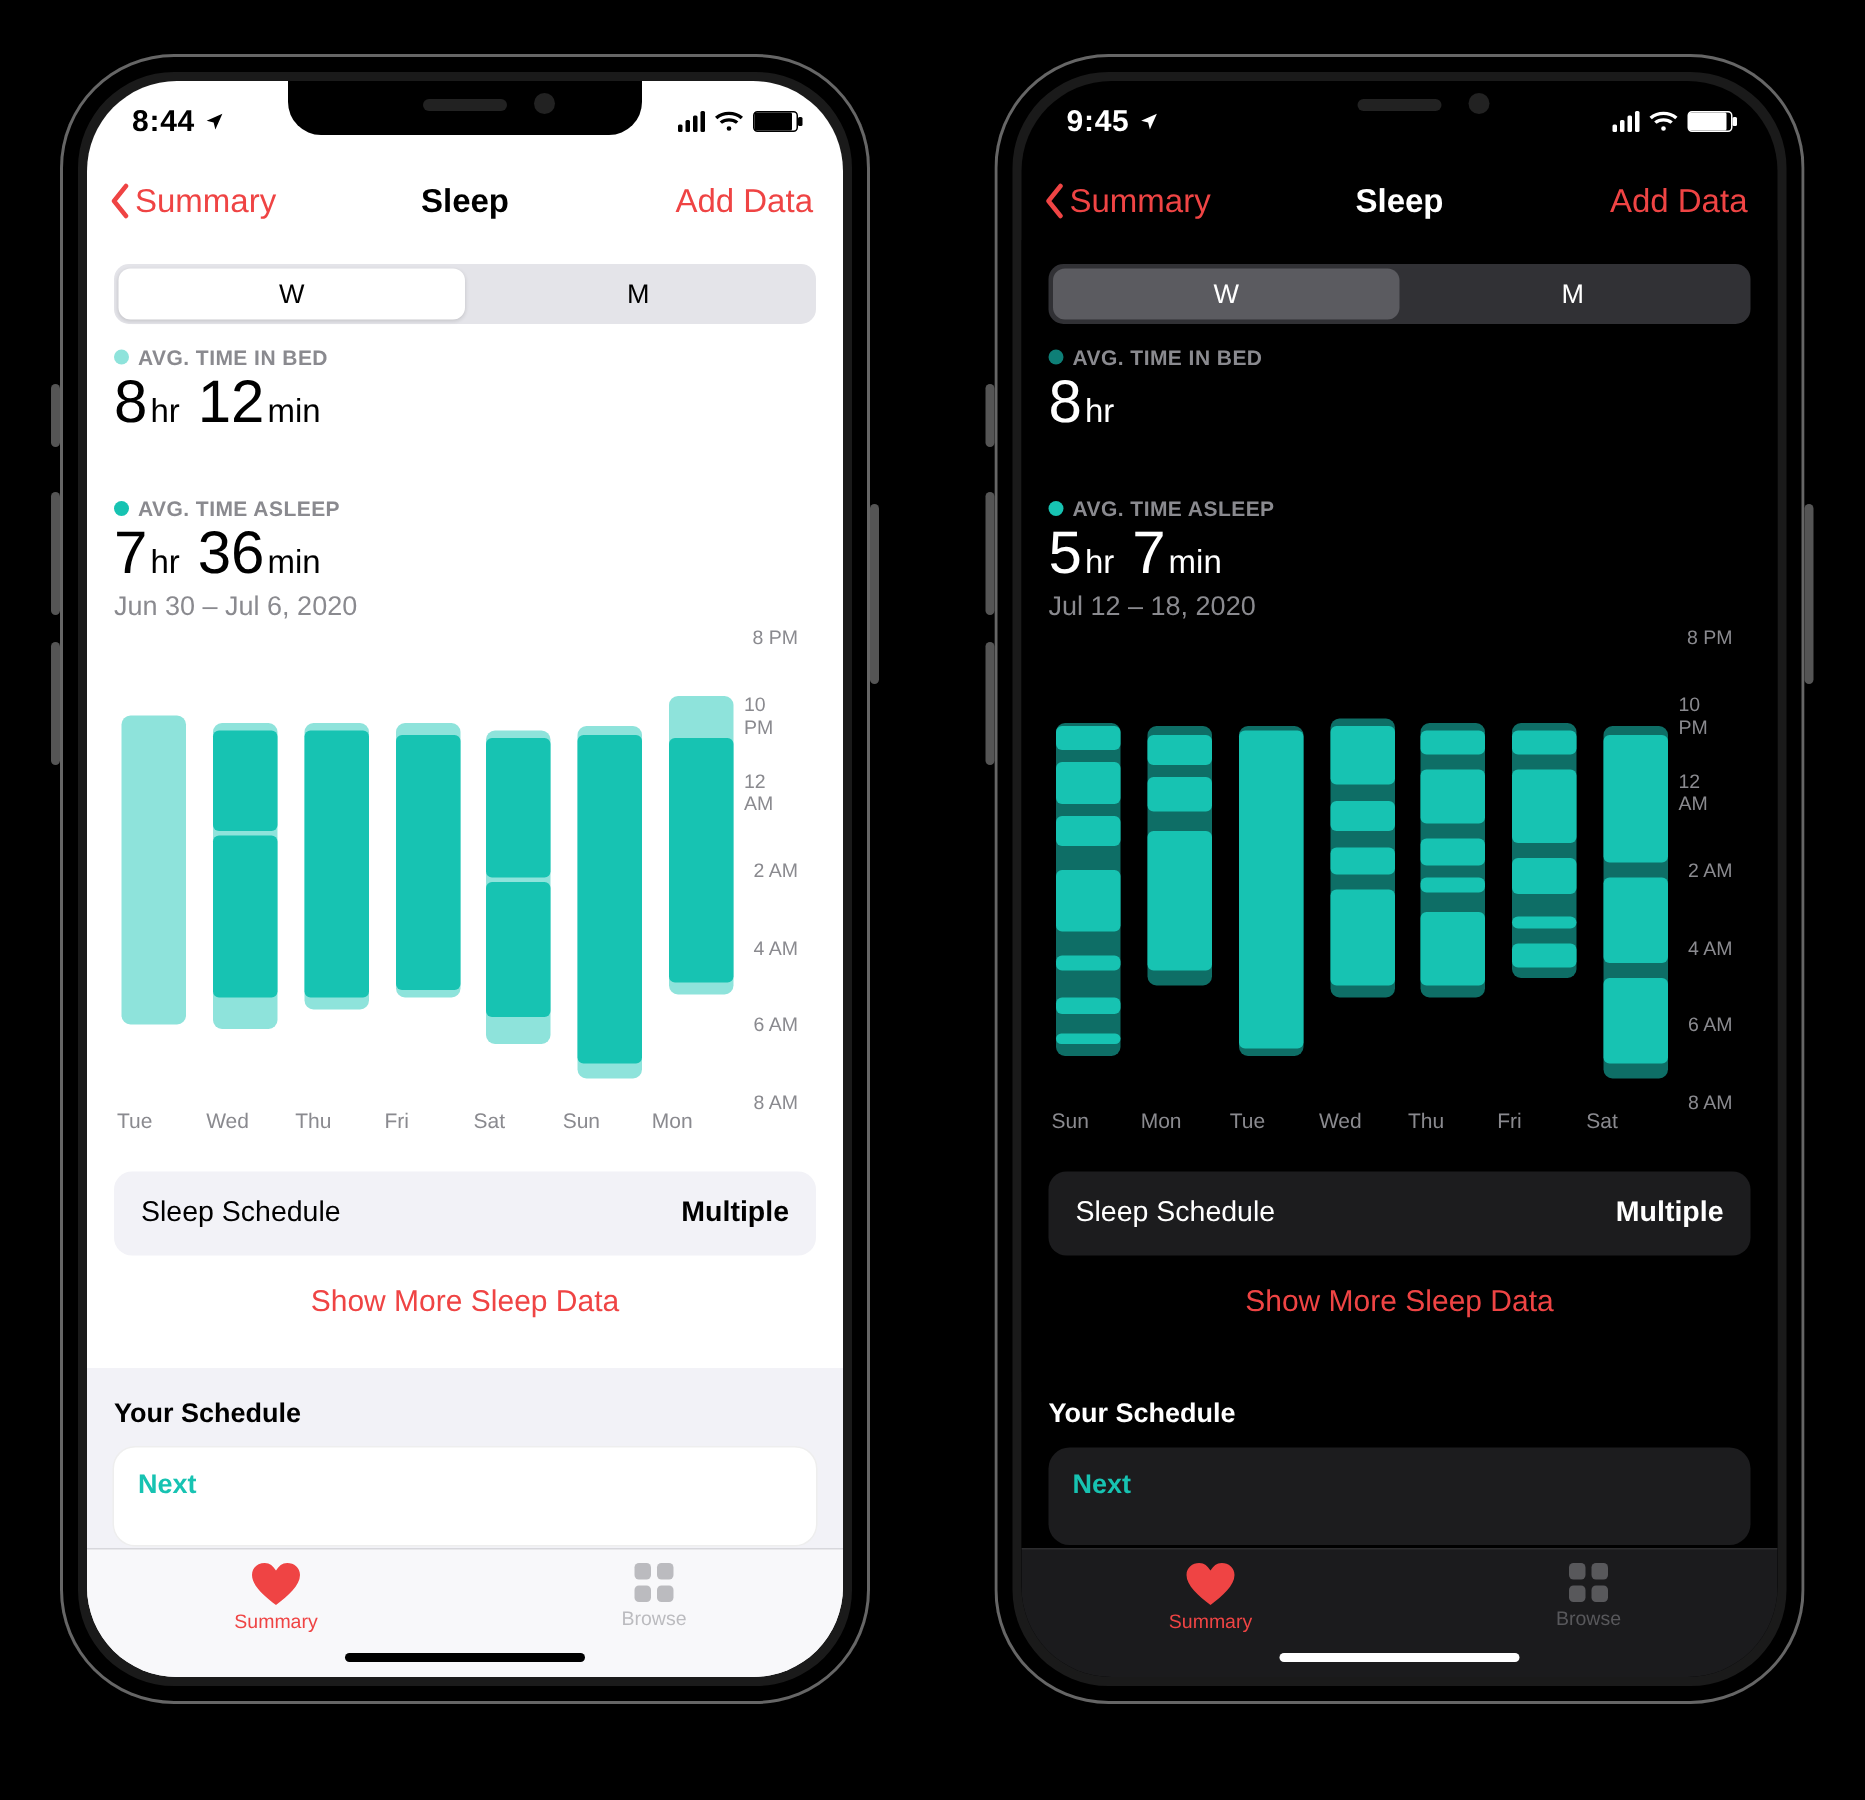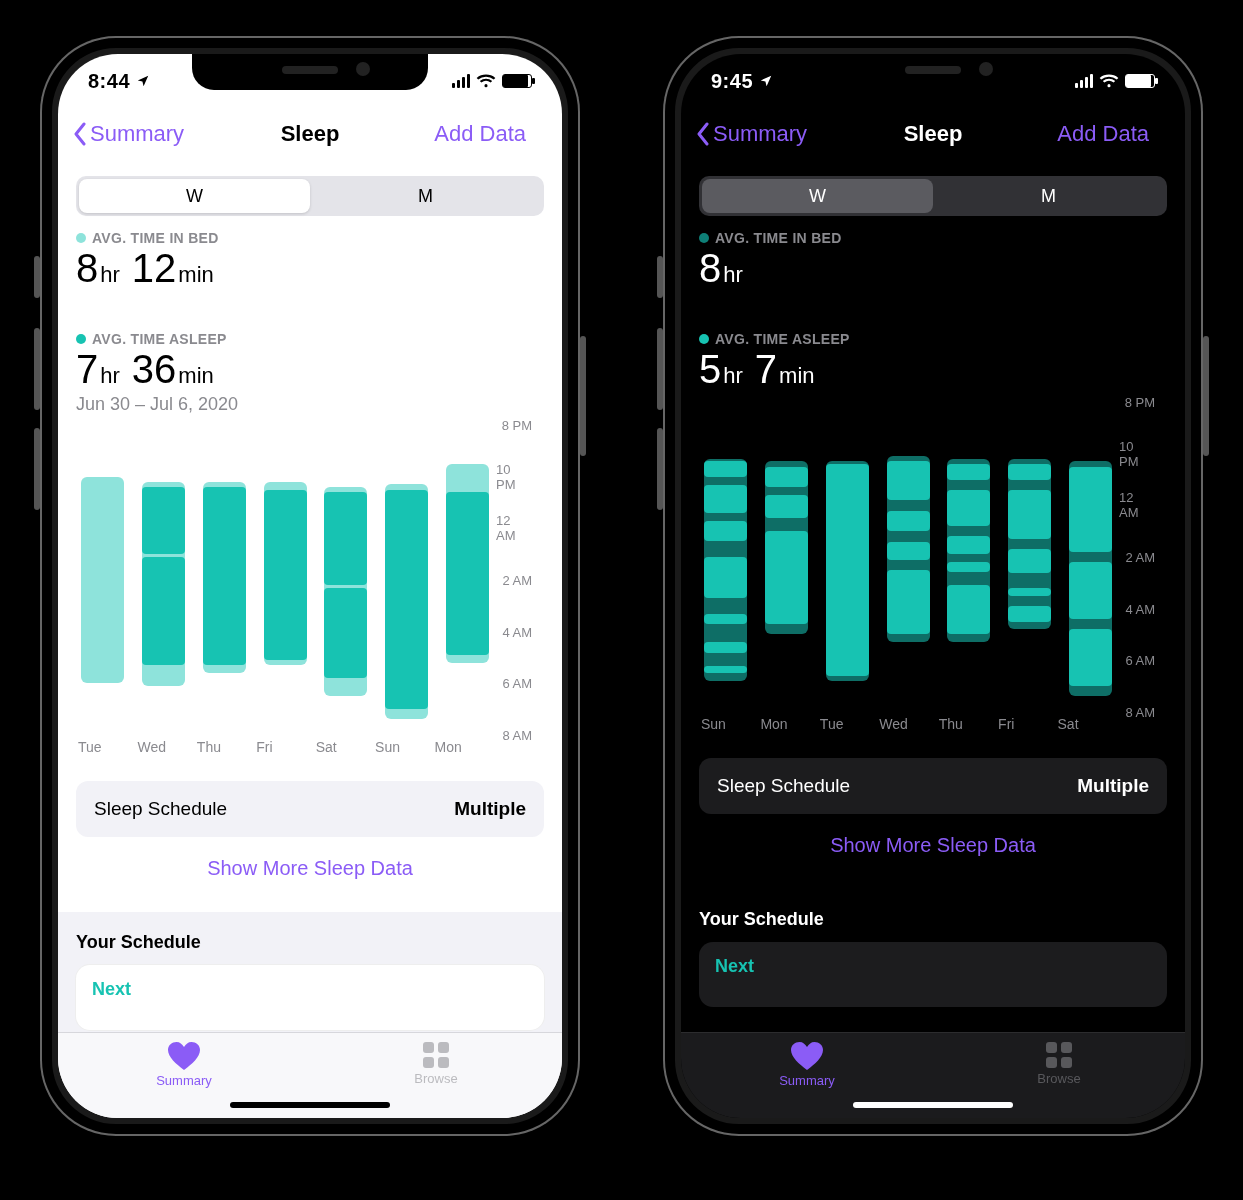--- a/index.html
+++ b/index.html
@@ -30,41 +30,41 @@
   .light .rowbox { background:#f2f2f7; }
   .dark  .rowbox { background:#1c1c1e; }
   .light .seg { background:#e4e4e9; }
   .dark  .seg { background:#313135; }
   .light .seg .sel { background:#fff; color:#000; box-shadow:0 1px 3px rgba(0,0,0,.15); }
   .dark  .seg .sel { background:#5b5b60; color:#fff; }
   .light .muted { color:#8a8a8f; }
   .dark  .muted { color:#8a8a8f; }
   .light .border-top { border-top:1px solid #d7d7dc; }
   .dark  .border-top { border-top:1px solid #2c2c2e; }
-  .accent { color:#8b5cf6; }
+  .accent { color:#ef4444; }
   .teal   { color:#17c3b2; }
 
   
   .status { height:54px; display:flex; align-items:center; justify-content:space-between; padding:0 30px; font-size:20px; font-weight:600; letter-spacing:.5px; position:relative; z-index:40; }
   .status .l { display:flex; align-items:center; gap:6px; }
   .status .r { display:flex; align-items:center; gap:6px; }
   .sigbars { display:flex; align-items:flex-end; gap:2px; height:14px; }
   .sigbars i { width:3px; background:currentColor; border-radius:1px; }
   .sigbars i:nth-child(1){height:5px}.sigbars i:nth-child(2){height:8px}.sigbars i:nth-child(3){height:11px}.sigbars i:nth-child(4){height:14px}
   .wifi { width:20px; height:14px; }
   .batt { width:30px; height:14px; border:1.6px solid currentColor; border-radius:3px; position:relative; }
   .batt::after{content:"";position:absolute;right:-4px;top:3px;width:3px;height:6px;background:currentColor;border-radius:1px;}
   .batt i{display:block;height:100%;width:88%;background:currentColor;border-radius:1px;}
   .locarrow{ transform:rotate(0deg); width:14px; height:14px; }
 
   
   .nav { height:52px; display:flex; align-items:center; justify-content:center; position:relative; padding:0 16px; }
   .nav .back { position:absolute; left:14px; display:flex; align-items:center; gap:2px; font-size:22px; }
   .nav .title{ font-size:22px; font-weight:600; }
-  .nav .act  { position:absolute; right:36px; font-size:22px; }
+  .nav .act  { position:absolute; right:20px; font-size:22px; }
   .chevron { width:16px; height:24px; }
 
   
   .content { height:calc(100% - 54px - 52px - 86px); overflow:hidden; }
   .pad { padding:0 18px; }
 
   .seg { display:flex; height:40px; border-radius:10px; padding:3px; margin:10px 0 14px; }
   .seg div { flex:1; display:flex; align-items:center; justify-content:center; font-size:18px; font-weight:500; border-radius:8px; }
 
   .legend-row { display:flex; gap:40px;flex-direction:column; }
@@ -351,20 +351,21 @@
                   <span>AVG. TIME ASLEEP</span>
                 </div>
               <div class="big">
                 <span class="num">5</span>
                   <span class="unit">hr</span>
                 <span class="num">7</span>
                   <span class="unit">min</span>
               </div>
             </div>
           </div>
+          <div class="daterange muted">Jul 12 – 18, 2020</div>
 
           <div class="chart-wrap">
               <div class="chart-bars">
                 <div class="col">
                   <div class="seg-bed" style="top: 18.3333%; height: 71.6667%;"></div>
                   <div class="seg-asleep" style="top: 19.1667%; height: 5%;"></div>
                   <div class="seg-asleep" style="top: 26.6667%; height: 9.16667%;"></div>
                   <div class="seg-asleep" style="top: 38.3333%; height: 6.66667%;"></div>
                   <div class="seg-asleep" style="top: 50%; height: 13.3333%;"></div>
                   <div class="seg-asleep" style="top: 68.3333%; height: 3.33333%;"></div>

